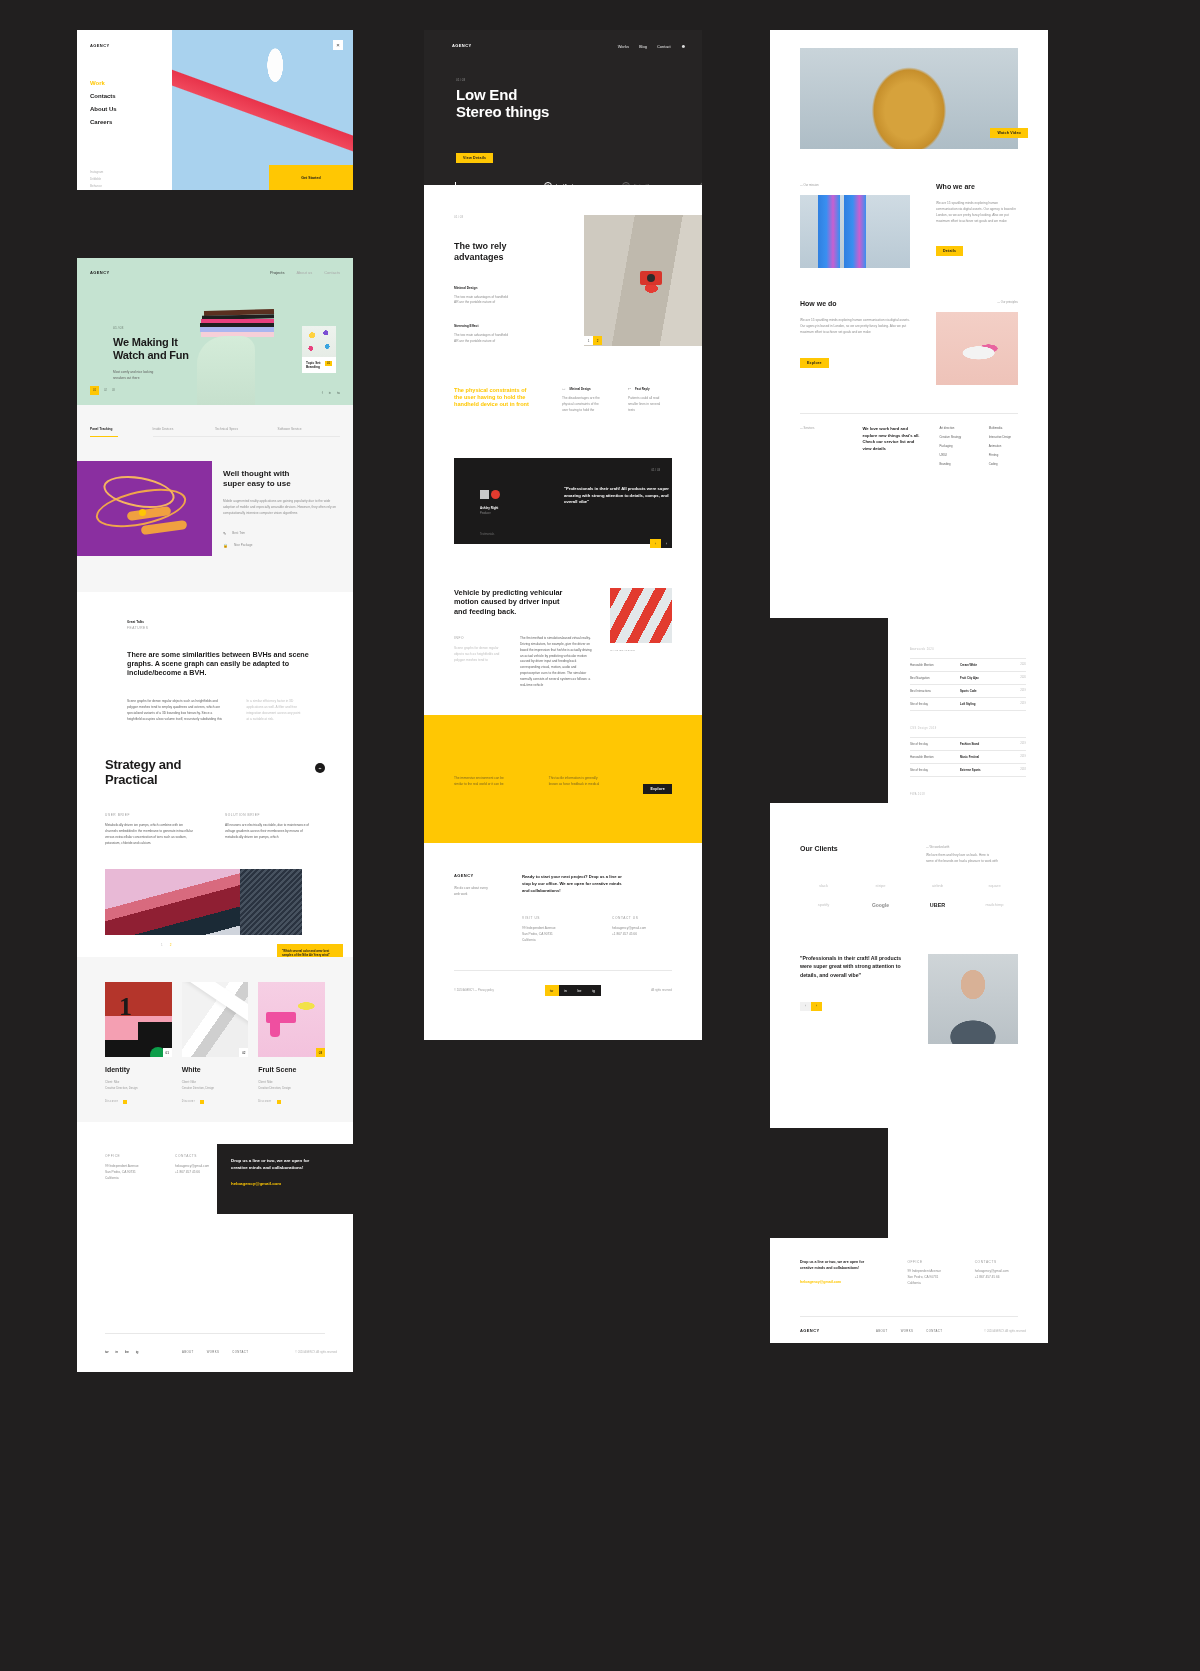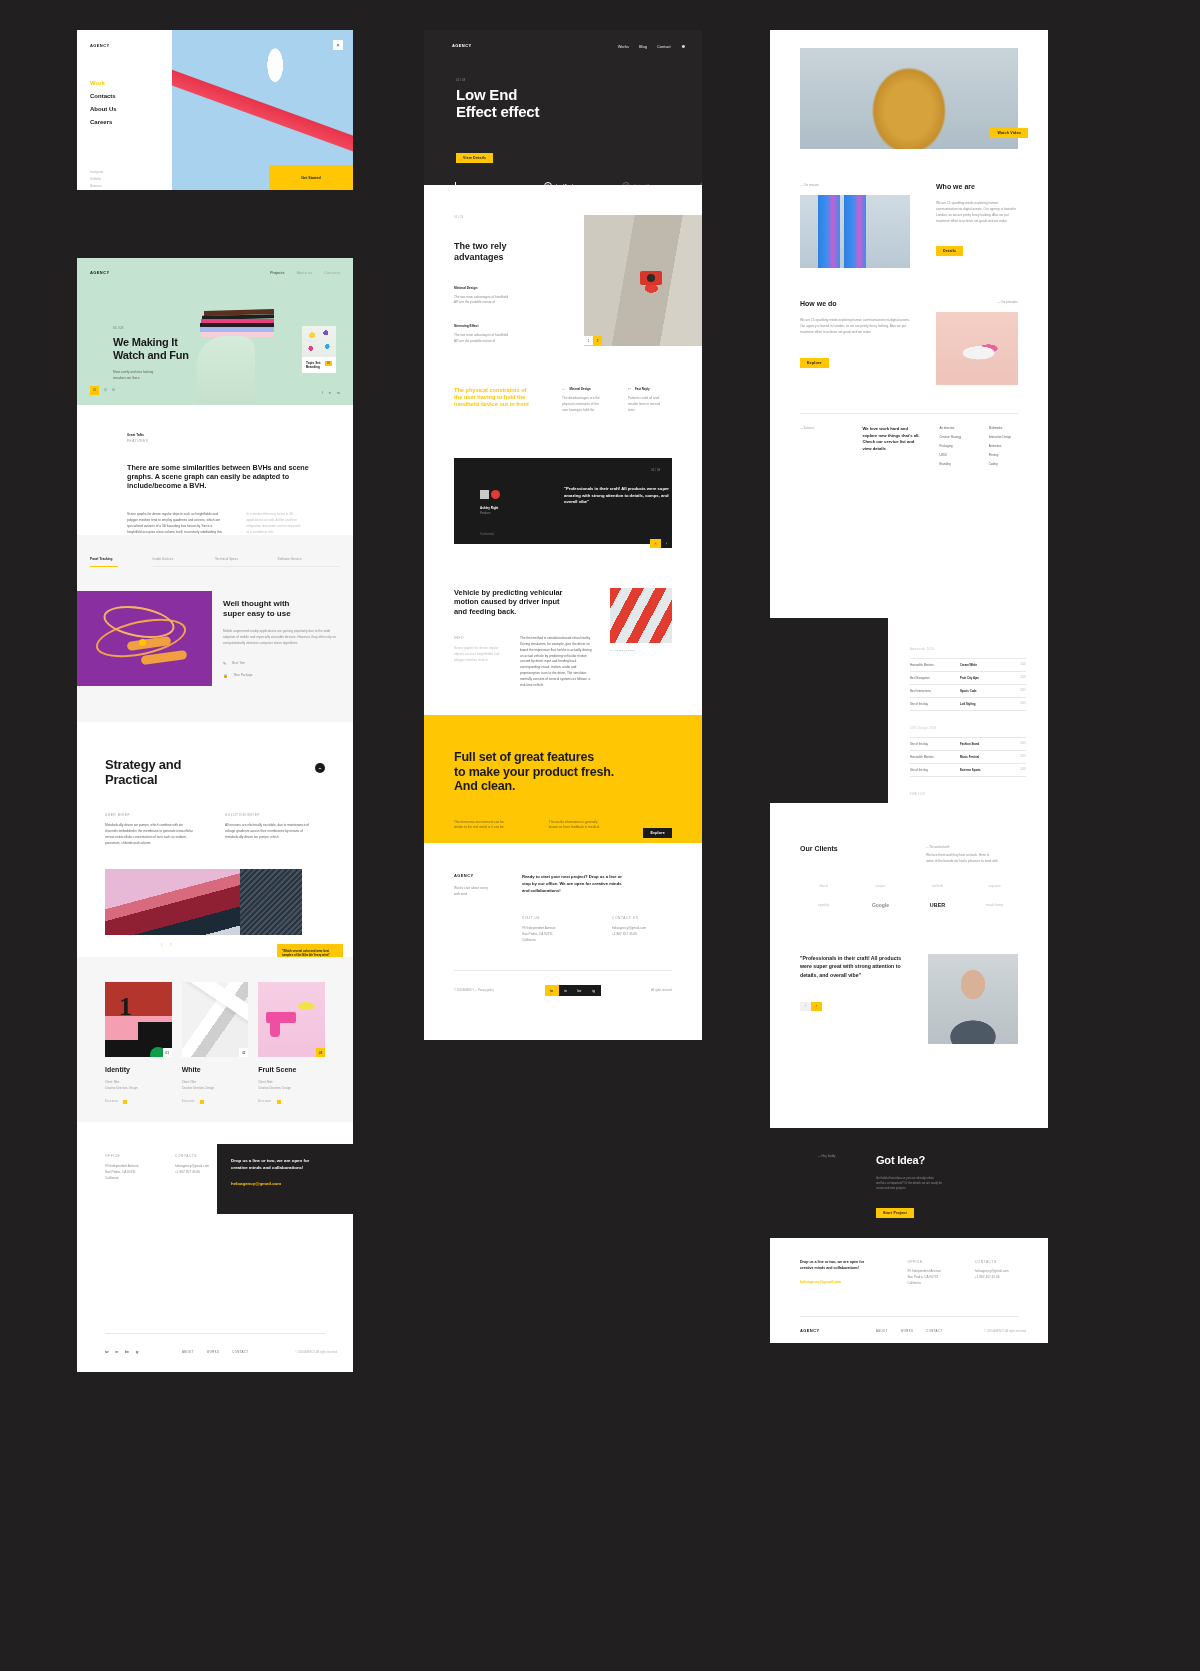--- a/index.html
+++ b/index.html
@@ -160,30 +160,20 @@
       <span style="font-size:2.6px;color:#6d7d72;">02</span>
       <span style="font-size:2.6px;color:#6d7d72;">03</span>
     </div>
     <div style="position:absolute;right:13px;bottom:10px;display:flex;gap:6px;">
       <span style="font-size:3px;color:#5f7066;">f</span>
       <span style="font-size:3px;color:#5f7066;">in</span>
       <span style="font-size:3px;color:#5f7066;">tw</span>
     </div>
   </div>
 
-  <div class="sec" style="height:130px;background:#fff;padding:28px 50px 0;">
-    <div class="lab" style="font-size:3.2px;">Great Talks</div>
-    <div class="eyebrow" style="margin-top:2px;">Features</div>
-    <div class="h2" style="font-size:7.2px;margin-top:20px;width:185px;">There are some similarities between BVHs and scene graphs. A scene graph can easily be adapted to include/become a BVH.</div>
-    <div style="display:flex;gap:24px;margin-top:22px;">
-      <div class="body dk" style="width:98px;">Scene graphs for dense regular objects such as heightfields and polygon meshes tend to employ quadtrees and octrees, which are specialized variants of a 3D bounding box hierarchy. Since a heightfield occupies a box volume itself, recursively subdividing this box into eight subboxes</div>
-      <div class="body" style="width:58px;color:#bdbdbd;">In a similar efficiency factor in 3D applications as well. A filter and free integration document across any point at a suitable at risk.</div>
-    </div>
-  </div>
-
   <div class="sec" style="height:187px;background:#f6f6f6;">
     <div style="display:flex;padding:22px 13px 0;gap:0;">
       <div style="flex:1;">
         <div style="font-size:3.2px;font-weight:700;color:#1b1a1a;">Panel Tracking</div>
         <div style="height:1px;background:#ffc703;width:28px;margin-top:5px;"></div>
       </div>
       <div style="flex:1;">
         <div style="font-size:3.2px;color:#9a9a9a;">Inside Devices</div>
         <div class="rule" style="margin-top:5px;"></div>
       </div>
@@ -210,20 +200,30 @@
       <div style="margin-top:14px;display:flex;flex-direction:column;gap:7px;">
         <div style="display:flex;gap:6px;align-items:center;">
           <span style="font-size:4px;color:#1b1a1a;">✎</span>
           <span style="font-size:3px;color:#8c8c8c;">Best Trim</span>
         </div>
         <div style="display:flex;gap:6px;align-items:center;">
           <span style="font-size:4px;color:#1b1a1a;">🔒</span>
           <span style="font-size:3px;color:#8c8c8c;">Nice Package</span>
         </div>
       </div>
+    </div>
+  </div>
+
+  <div class="sec" style="height:130px;background:#fff;padding:28px 50px 0;">
+    <div class="lab" style="font-size:3.2px;">Great Talks</div>
+    <div class="eyebrow" style="margin-top:2px;">Features</div>
+    <div class="h2" style="font-size:7.2px;margin-top:20px;width:185px;">There are some similarities between BVHs and scene graphs. A scene graph can easily be adapted to include/become a BVH.</div>
+    <div style="display:flex;gap:24px;margin-top:22px;">
+      <div class="body dk" style="width:98px;">Scene graphs for dense regular objects such as heightfields and polygon meshes tend to employ quadtrees and octrees, which are specialized variants of a 3D bounding box hierarchy. Since a heightfield occupies a box volume itself, recursively subdividing this box into eight subboxes</div>
+      <div class="body" style="width:58px;color:#bdbdbd;">In a similar efficiency factor in 3D applications as well. A filter and free integration document across any point at a suitable at risk.</div>
     </div>
   </div>
 
   <div class="sec" style="height:235px;background:#fff;padding:35px 28px 0;">
     <div style="display:flex;justify-content:space-between;align-items:flex-start;">
       <div class="h1" style="font-size:13px;white-space:pre-line;">Strategy and
 Practical</div>
       <div style="width:10px;height:10px;border-radius:50%;background:#1b1a1a;color:#fff;font-size:5px;display:flex;align-items:center;justify-content:center;margin-top:6px;">⌁</div>
     </div>
     <div style="display:flex;gap:30px;margin-top:26px;">
@@ -334,21 +334,21 @@
   <div class="sec img-grid-dark" style="height:155px;">
     <div style="position:absolute;left:28px;top:13px;" class="logo light">AGENCY</div>
     <nav class="nav light" style="position:absolute;right:16px;top:13px;gap:10px;">
       <span>Works</span>
       <span>Blog</span>
       <span>Contact</span>
       <span style="font-size:5px;">☻</span>
     </nav>
     <div style="position:absolute;left:32px;top:48px;font-size:3px;color:#8d8d8d;">01 / 03</div>
     <div class="h1 light" style="position:absolute;left:32px;top:56px;font-size:15px;white-space:pre-line;">Low End
-Effect effect</div>
+Stereo things</div>
     <div style="position:absolute;left:32px;top:115px;">
       <span class="ybtn">View Details</span>
     </div>
     <div class="scrollmark" style="left:31px;top:152px;height:30px;"></div>
     <div style="position:absolute;left:120px;top:152px;display:flex;gap:20px;">
       <div style="width:58px;">
         <div style="display:flex;align-items:center;gap:4px;">
           <span style="width:8px;height:8px;border-radius:50%;border:.7px solid #fff;display:inline-flex;align-items:center;justify-content:center;font-size:2.6px;color:#fff;">01</span>
           <span style="font-size:3.2px;font-weight:700;color:#fff;">Loud Speakers</span>
         </div>
@@ -460,23 +460,20 @@
         </div>
       </div>
       <div style="width:62px;">
         <div class="img img-stripes" style="height:55px;"></div>
         <div style="font-size:2.4px;color:#9a9a9a;margin-top:6px;letter-spacing:.4px;">WAVE BRANDING</div>
       </div>
     </div>
   </div>
 
   <div class="sec" style="height:128px;background:#ffc703;padding:35px 30px 0;">
-    <div class="h1" style="font-size:12.5px;white-space:pre-line;">Full set of great features
-to make your product fresh.
-And clean.</div>
     <div style="display:flex;gap:26px;margin-top:26px;align-items:flex-start;">
       <div style="font-size:3.2px;color:#7a6420;line-height:1.8;white-space:pre-line;width:80px;">The immersive environment can be
 similar to the real world or it can be</div>
       <div style="font-size:3.2px;color:#7a6420;line-height:1.8;white-space:pre-line;width:80px;">This tactile information is generally
 known as force feedback in medical</div>
       <div style="margin-left:auto;">
         <span class="ybtn dbtn">Explore</span>
       </div>
     </div>
   </div>
@@ -684,30 +681,20 @@
         <div style="display:flex;margin-top:22px;">
           <span style="width:11px;height:9px;background:#f1f1f1;display:flex;align-items:center;justify-content:center;font-size:3px;color:#777;">‹</span>
           <span style="width:11px;height:9px;background:#ffc703;display:flex;align-items:center;justify-content:center;font-size:3px;color:#1b1a1a;">›</span>
         </div>
       </div>
       <div class="img img-man" style="flex:1;height:90px;"></div>
     </div>
   </div>
 </div>
 
-<div class="mock" style="left:770px;top:1128px;width:278px;height:110px;background:#211f1f;">
-  <div style="position:absolute;left:48px;top:26px;font-size:2.8px;color:#8d8d8d;">— Hey, buddy</div>
-  <div class="h1 light" style="position:absolute;left:106px;top:26px;font-size:11px;">Got Idea?</div>
-  <div style="position:absolute;left:106px;top:48px;width:104px;font-size:2.8px;color:#8d8d8d;line-height:1.75;white-space:pre-line;">Get hold of two ideas or you are already online
-and lots so important? Or the details we are ready for
-create and new projects</div>
-  <div style="position:absolute;left:106px;top:72px;">
-    <span class="ybtn">Start Project</span>
-  </div>
-</div>
 
 <div class="mock" style="left:770px;top:1238px;width:278px;height:105px;background:#fff;">
   <div style="padding:22px 30px 0;display:flex;gap:24px;">
     <div style="width:104px;">
       <div style="font-size:3.6px;font-weight:700;color:#1b1a1a;line-height:1.6;white-space:pre-line;">Drop us a line or two, we are open for
 creative minds and collaborations!</div>
       <div style="font-size:3.6px;font-weight:700;color:#ffc703;margin-top:8px;">heloagency@gmail.com</div>
     </div>
     <div style="width:54px;">
       <div class="eyebrow">OFFICE</div>

